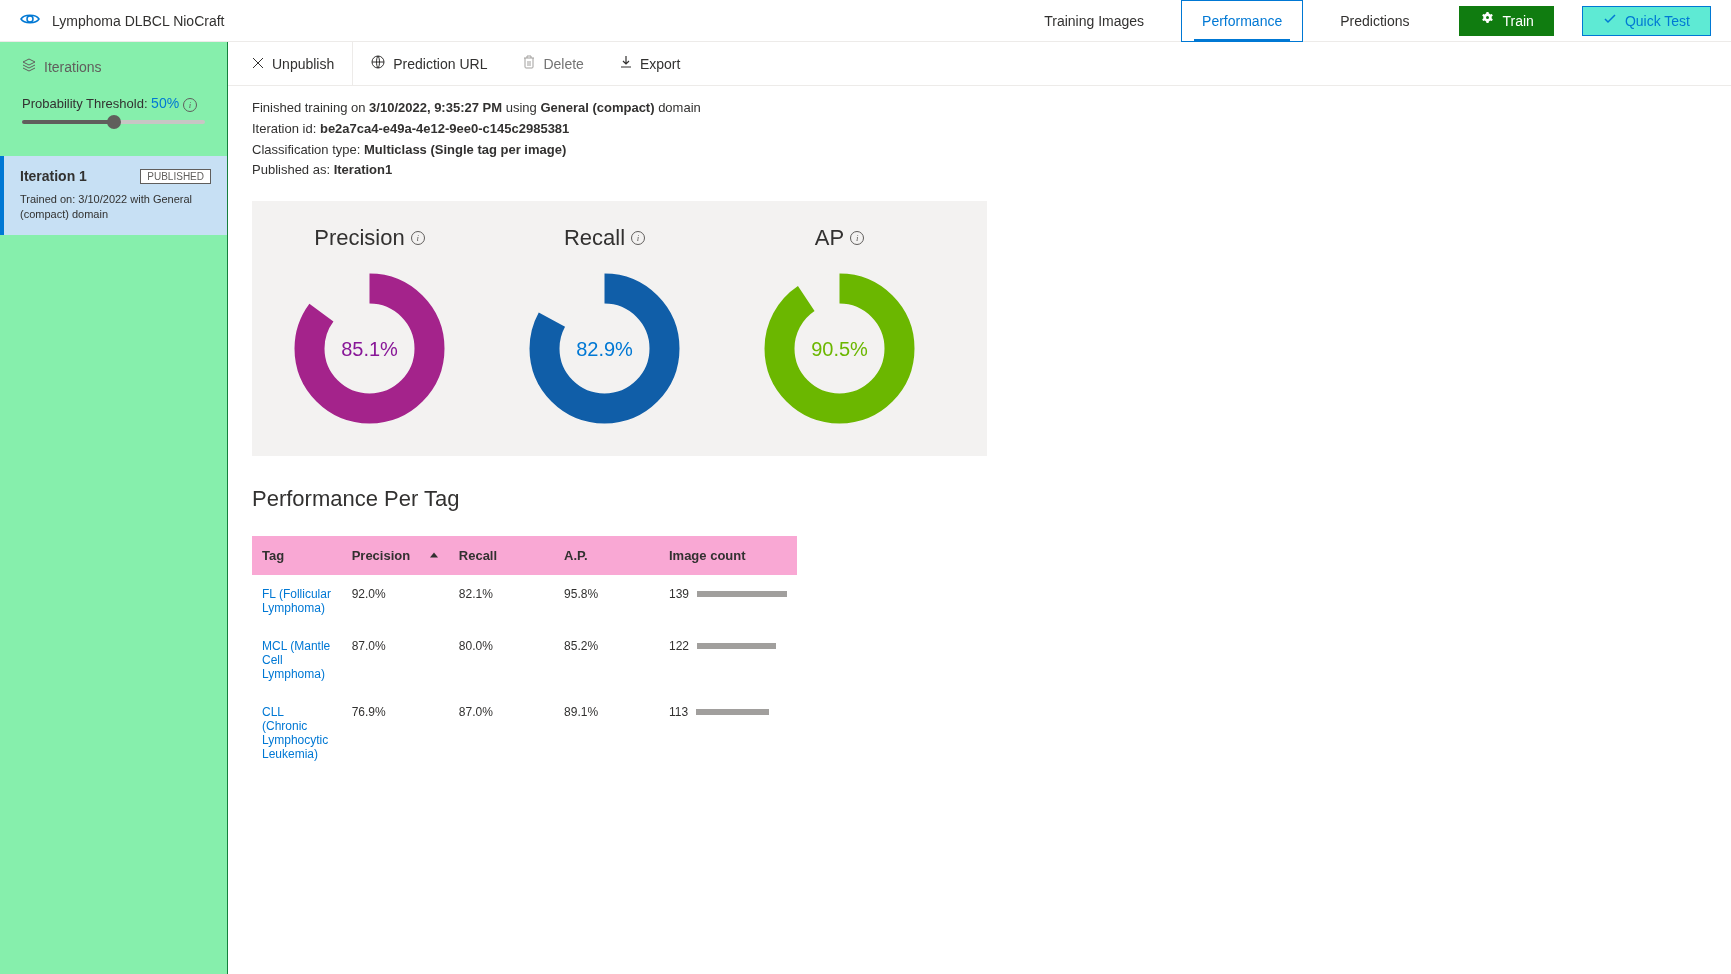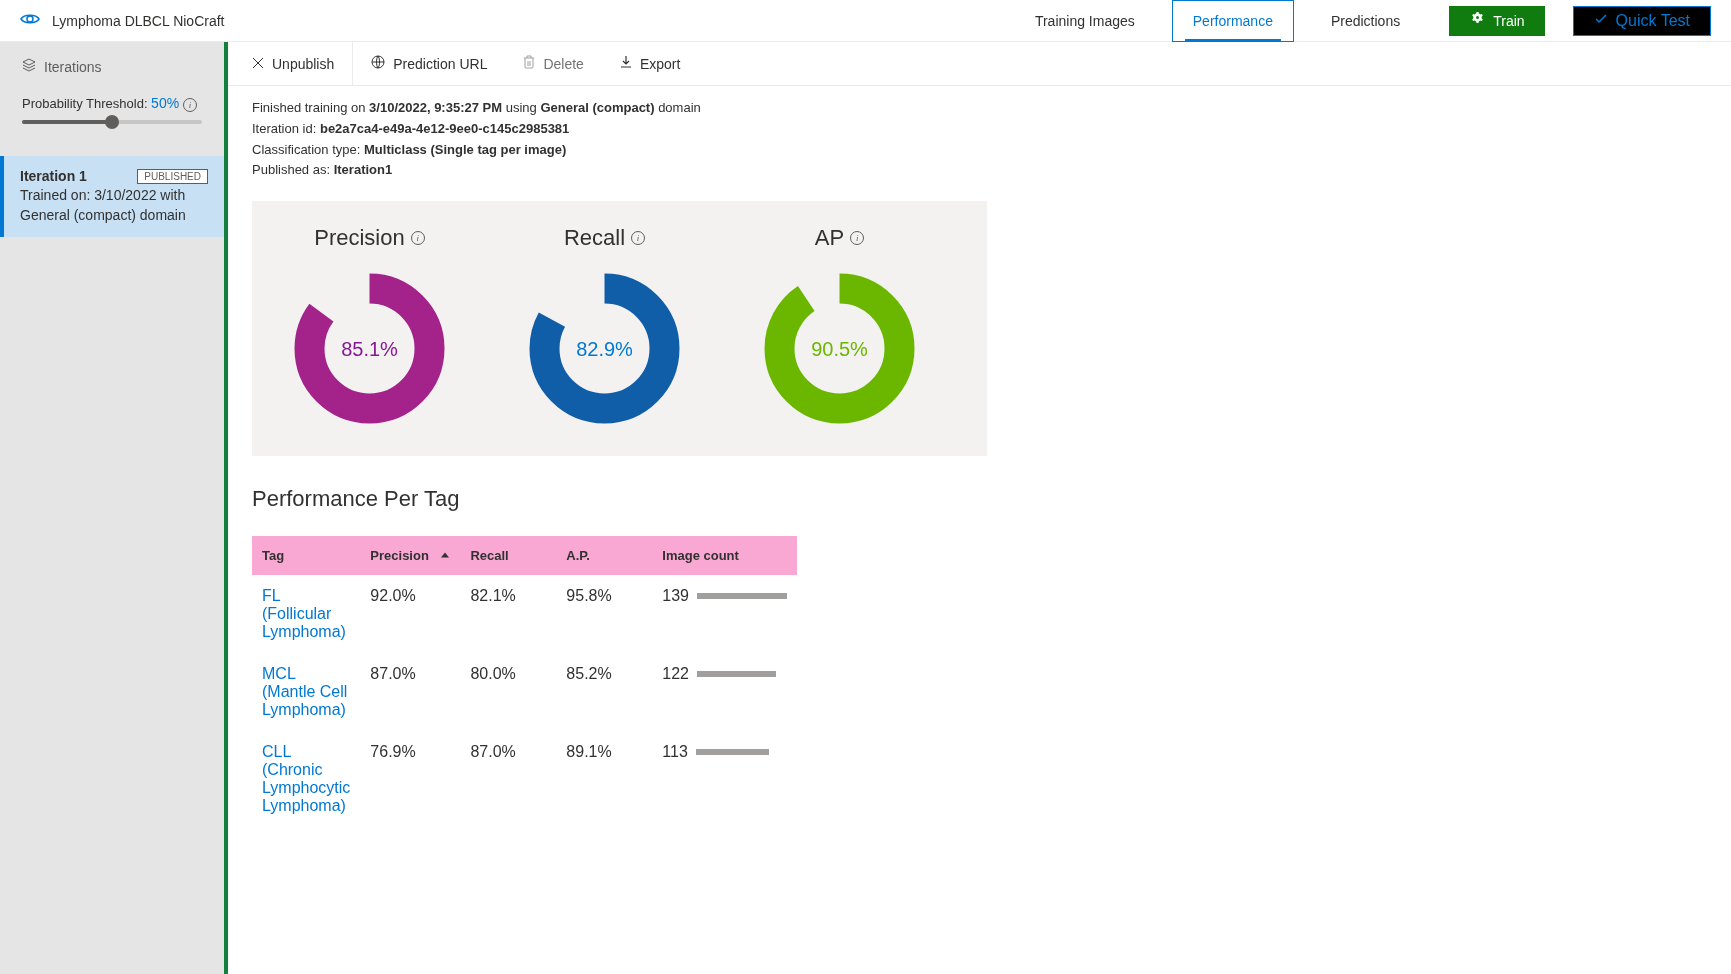--- a/index.html
+++ b/index.html
@@ -8,37 +8,37 @@
   
   .header { display: flex; align-items: center; height: 42px; border-bottom: 1px solid #edebe9; padding: 0 20px; }
   .header-left { display: flex; align-items: center; gap: 12px; }
   .eye-icon { color: #0078d4; }
   .project-title { font-size: 14px; color: #323130; text-align: center; }
   .header-right { margin-left: auto; display: flex; align-items: center; gap: 16px; }
   .nav-tab { padding: 0 20px; height: 42px; display: flex; align-items: center; cursor: pointer; font-size: 14px; color: #323130; border: 1px solid transparent; }
   .nav-tab.active { color: #0078d4; border: 1px solid #0078d4; position: relative; }
   .nav-tab.active::after { content: ''; position: absolute; bottom: -1px; left: 12px; right: 12px; height: 3px; background: #0078d4; }
   .btn-train { background: #107c10; color: #fff; border: none; padding: 0 20px; height: 30px; display: flex; align-items: center; gap: 8px; margin-left: 12px; cursor: pointer; font-size: 14px; }
-  .btn-quicktest { background: #000000; color: #0078d4; border: 1px solid #0078d4; padding: 0 20px; height: 30px; display: flex; align-items: center; gap: 8px; margin-left: 12px; cursor: pointer; font-size: 16px; }
+  .btn-quicktest { background: #5eead4; color: #0078d4; border: 1px solid #0078d4; padding: 0 20px; height: 30px; display: flex; align-items: center; gap: 8px; margin-left: 12px; cursor: pointer; font-size: 14px; }
   
   
   .main { display: flex; height: calc(100vh - 42px); }
-  .sidebar { width: 228px; border-right: 4px solid #15803d; background: #e5e5e5; }
+  .sidebar { width: 228px; border-right: 1px solid #15803d; background: #86efac; }
   .sidebar-header { display: flex; align-items: center; gap: 8px; padding: 16px 22px 8px 22px; color: #605e5c; font-size: 14px; }
   .threshold-section { padding: 12px 22px; }
   .threshold-label { font-size: 13px; color: #323130; }
   .threshold-value { color: #0078d4; }
   .slider-track { position: relative; width: 100%; height: 4px; background: #c8c6c4; border-radius: 2px; margin-top: 8px; }
   .slider-fill { position: absolute; left: 0; top: 0; height: 100%; background: #605e5c; border-radius: 2px; width: 50%; }
   .slider-thumb { position: absolute; left: 50%; top: 50%; transform: translate(-50%, -50%); width: 14px; height: 14px; background: #605e5c; border-radius: 50%; }
   .iteration-item { padding: 12px 16px; background: #c7e0f4; border-left: 4px solid #0078d4; margin-top: 20px; }
   .iteration-row { display: flex; justify-content: space-between; align-items: center; }
   .iteration-name { font-weight: 600; font-size: 14px; }
   .badge-published { font-size: 10px; border: 1px solid #605e5c; padding: 1px 6px; color: #605e5c; background: #fff; }
-  .iteration-desc { font-size: 14px; color: #323130; margin-top: 2px; line-height: 1.4; }
+  .iteration-desc { font-size: 11px; color: #323130; margin-top: 8px; line-height: 1.4; }
   
   
   .content { flex: 1; padding: 0; overflow-y: auto; }
   .action-bar { display: flex; align-items: center; gap: 0; padding: 0 24px; height: 44px; border-bottom: 1px solid #edebe9; }
   .action-item { display: flex; align-items: center; gap: 8px; padding: 0 18px; height: 44px; cursor: pointer; color: #323130; font-size: 14px; }
   .action-item.first { border-right: 1px solid #edebe9; padding-left: 0; }
   .action-item.disabled { color: #737373; cursor: default; }
   
   .info-block { padding: 12px 24px 20px 24px; font-size: 13px; line-height: 1.6; }
   .info-block strong { font-weight: 600; }
@@ -52,21 +52,21 @@
   .donut-center.purple { color: #881798; }
   .donut-center.blue { color: #0078d4; }
   .donut-center.green { color: #6bb700; text-align: right; }
   
   .perf-per-tag { padding: 30px 24px; }
   .perf-per-tag h2 { font-size: 22px; font-weight: 300; margin-bottom: 24px; }
   .tag-table { width: 545px; border-collapse: collapse; }
   .tag-table thead th { background: #f9a8d4; text-align: left; padding: 12px 10px; font-weight: 600; font-size: 13px; border: none; }
   .tag-table thead th.sortable { position: relative; }
   .sort-arrow { position: absolute; right: 10px; top: 50%; transform: translateY(-50%); }
-  .tag-table tbody td { padding: 12px 10px; font-size: 16px; vertical-align: top; border: none; }
+  .tag-table tbody td { padding: 12px 10px; font-size: 12px; vertical-align: top; border: none; }
   .tag-table tbody tr { border: none; }
   .tag-link { color: #0078d4; text-decoration: none; }
   .count-cell { display: flex; align-items: center; gap: 8px; }
   .count-bar-track { width: 90px; height: 6px; background: transparent; position: relative; }
   .count-bar-fill { height: 100%; background: #a19f9d; }
   
   .info-icon { display: inline-flex; width: 14px; height: 14px; border: 1px solid #605e5c; border-radius: 50%; align-items: center; justify-content: center; font-size: 9px; font-style: italic; font-family: serif; color: #605e5c; }
 </style>
 </head>
 <body>
@@ -252,21 +252,21 @@
     <td>
       <div class="count-cell">
         <span>122</span>
         <div class="count-bar-track">
                     <div class="count-bar-fill" style="width:88%"></div>
                   </div>
       </div>
     </td>
             </tr>
             <tr>
-    <td><a href="#" class="tag-link">CLL (Chronic Lymphocytic Lymphoma)</a></td>
+    <td><a href="#" class="tag-link">CLL (Chronic Lymphocytic Leukemia)</a></td>
     <td>76.9%</td>
     <td>87.0%</td>
     <td>89.1%</td>
     <td>
       <div class="count-cell">
         <span>113</span>
         <div class="count-bar-track">
                     <div class="count-bar-fill" style="width:81%"></div>
                   </div>
       </div>

